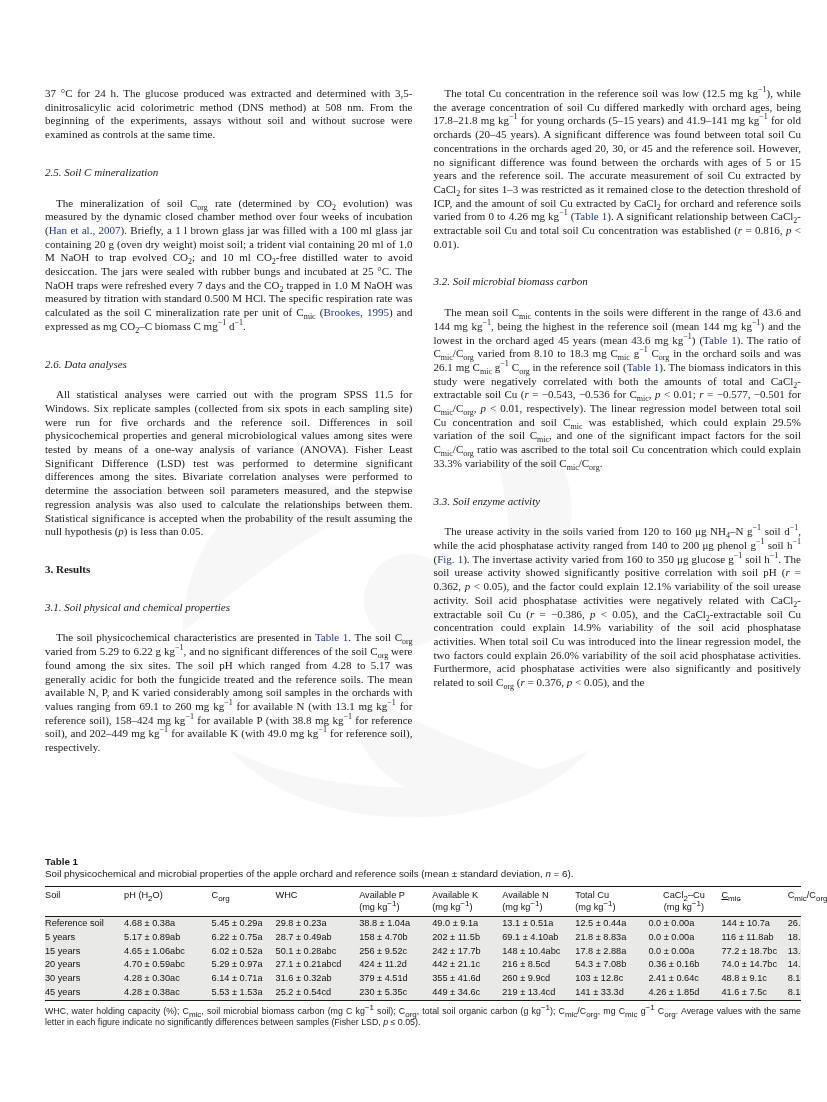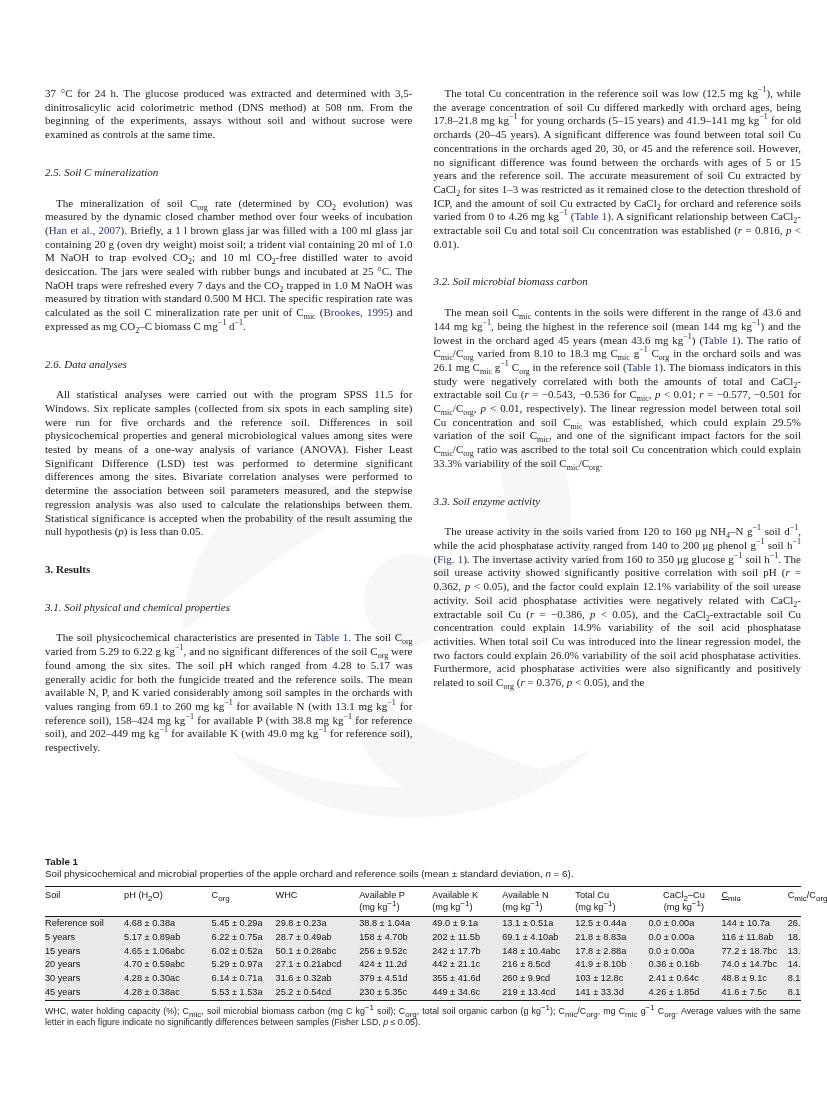--- a/index.html
+++ b/index.html
@@ -145,21 +145,21 @@
             <td>13.0 ± 3.2bc</td>
           </tr>
           <tr>
             <td>20 years</td>
             <td>4.70 ± 0.59abc</td>
             <td>5.29 ± 0.97a</td>
             <td>27.1 ± 0.21abcd</td>
             <td>424 ± 11.2d</td>
             <td>442 ± 21.1c</td>
             <td>216 ± 8.5cd</td>
-            <td>41.9 ± 8.10b</td>
+            <td>54.3 ± 7.08b</td>
             <td>0.36 ± 0.16b</td>
             <td>74.0 ± 14.7bc</td>
             <td>14.1 ± 2.0bc</td>
           </tr>
           <tr>
             <td>30 years</td>
             <td>4.28 ± 0.30ac</td>
             <td>6.14 ± 0.71a</td>
             <td>31.6 ± 0.32ab</td>
             <td>379 ± 4.51d</td>

